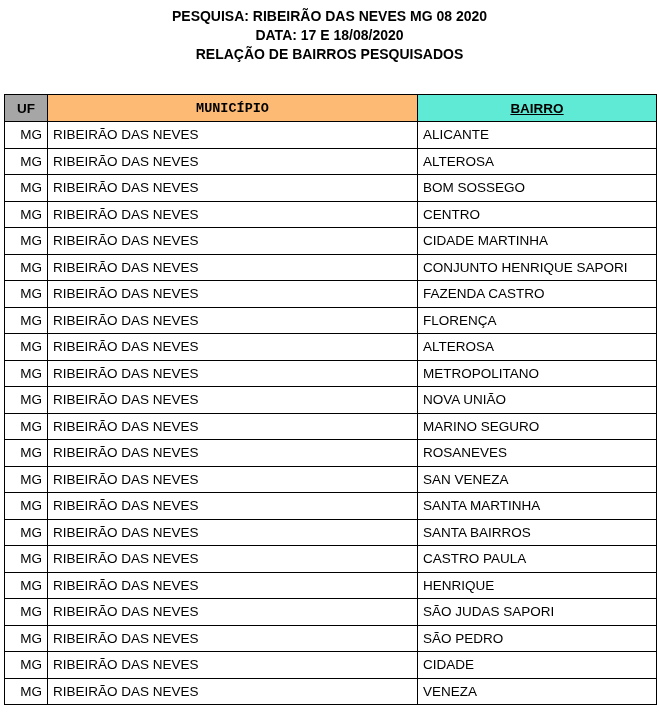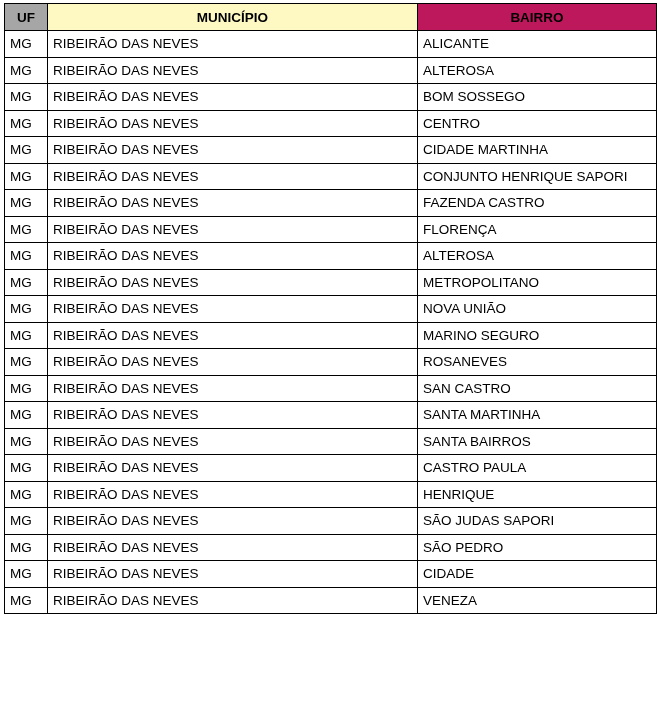--- a/index.html
+++ b/index.html
@@ -23,21 +23,21 @@
   .title-line {
     font-size: 14px;
     font-weight: bold;
     line-height: 19px;
     white-space: nowrap;
   }
   table.bairros {
     border-collapse: collapse;
     table-layout: fixed;
     margin-left: 4px;
-    margin-top: 3px;
+    margin-top: 30px;
     width: 652px;
   }
   table.bairros th,
   table.bairros td {
     border: 1px solid #000000;
     font-size: 13.5px;
     padding: 0 5px;
     overflow: hidden;
     white-space: nowrap;
     vertical-align: middle;
@@ -46,43 +46,48 @@
     height: 27px;
     font-weight: bold;
     text-align: center;
   }
   table.bairros td {
     height: 26.5px;
     font-weight: normal;
     text-align: left;
   }
   table.bairros td.uf {
-    text-align: left;
+    text-align: right;
   }
   col.col-uf { width: 43px; }
   col.col-municipio { width: 370px; }
   col.col-bairro { width: 239px; }
 </style>
 </head>
 <body>
 
 <div class="page">
 
+  <div class="titles">
+    <div class="title-line">PESQUISA: RIBEIRÃO DAS NEVES MG 08 2020</div>
+    <div class="title-line">DATA: 17 E 18/08/2020</div>
+    <div class="title-line">RELAÇÃO DE BAIRROS PESQUISADOS</div>
+  </div>
 
   <table class="bairros">
     <colgroup>
       <col class="col-uf">
       <col class="col-municipio">
       <col class="col-bairro">
     </colgroup>
     <thead>
       <tr>
         <th style="background: rgb(166, 166, 166);">UF</th>
-        <th style="background: #fef9c3;">MUNICÍPIO</th>
-        <th style="background: #be185d;">BAIRRO</th>
+        <th style="background: #fdba74; font-family: Liberation Mono, monospace;">MUNICÍPIO</th>
+        <th style="background: #5eead4; text-decoration: underline;">BAIRRO</th>
       </tr>
     </thead>
     <tbody>
         <tr>
           <td class="uf">MG</td>
           <td>RIBEIRÃO DAS NEVES</td>
           <td>ALICANTE</td>
         </tr>
         <tr>
           <td class="uf">MG</td>
@@ -140,21 +145,21 @@
           <td>MARINO SEGURO</td>
         </tr>
         <tr>
           <td class="uf">MG</td>
           <td>RIBEIRÃO DAS NEVES</td>
           <td>ROSANEVES</td>
         </tr>
         <tr>
           <td class="uf">MG</td>
           <td>RIBEIRÃO DAS NEVES</td>
-          <td>SAN CASTRO</td>
+          <td>SAN VENEZA</td>
         </tr>
         <tr>
           <td class="uf">MG</td>
           <td>RIBEIRÃO DAS NEVES</td>
           <td>SANTA MARTINHA</td>
         </tr>
         <tr>
           <td class="uf">MG</td>
           <td>RIBEIRÃO DAS NEVES</td>
           <td>SANTA BAIRROS</td>

